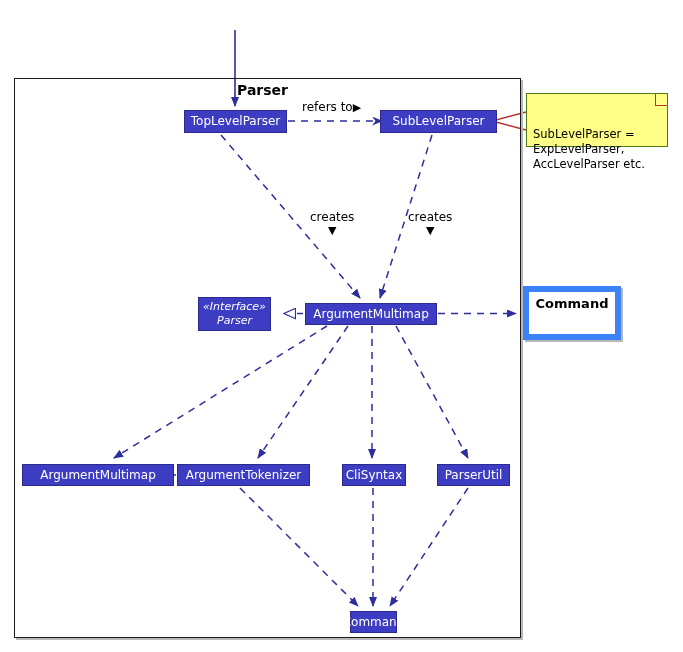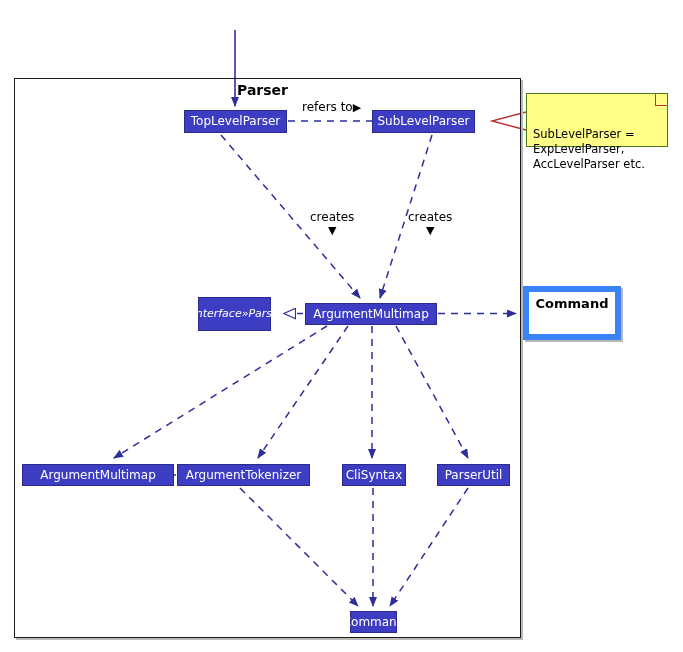--- a/index.html
+++ b/index.html
@@ -34,21 +34,21 @@
     justify-content: center;
     text-align: center;
     box-sizing: border-box;
     white-space: nowrap;
     letter-spacing: 0px;
   }
   .cls.iface {
     font-style: italic;
     line-height: 1.25;
     white-space: normal;
-    flex-direction: row;
+    flex-direction: column;
   }
   .cls.iface .stereo { font-size: 11px; }
   .cls.iface .nm { font-size: 11px; }
 
   
   .extbox {
     position: absolute;
     background: #ffffff;
     border: 6px solid #3b82f6;
     box-sizing: border-box;
@@ -182,21 +182,21 @@
     <path d="M526,112 L492,121 L526,130" stroke="#b8322d" stroke-width="1.4" fill="none"></path>
   </svg>
 
   <div class="pkg" style="left:14px; top:78px; width:507px; height:560px;"></div>
   <div class="pkg-name" style="left:237px; top:82px;">Parser</div>
 
   <div class="cls" style="left:184px; top:110px; width:103px; height:23px;">
     <span>TopLevelParser</span>
   </div>
 
-  <div class="cls" style="left:372px; top:110px; width:103px; height:23px;">
+  <div class="cls" style="left:380px; top:110px; width:117px; height:23px;">
     <span>SubLevelParser</span>
   </div>
 
   <div class="cls iface" style="left:198px; top:297px; width:73px; height:34px;">
     <span class="stereo">«Interface»</span>
     <span class="nm">Parser</span>
   </div>
 
   <div class="cls" style="left:305px; top:303px; width:132px; height:22px;">
     <span>ArgumentMultimap</span>

